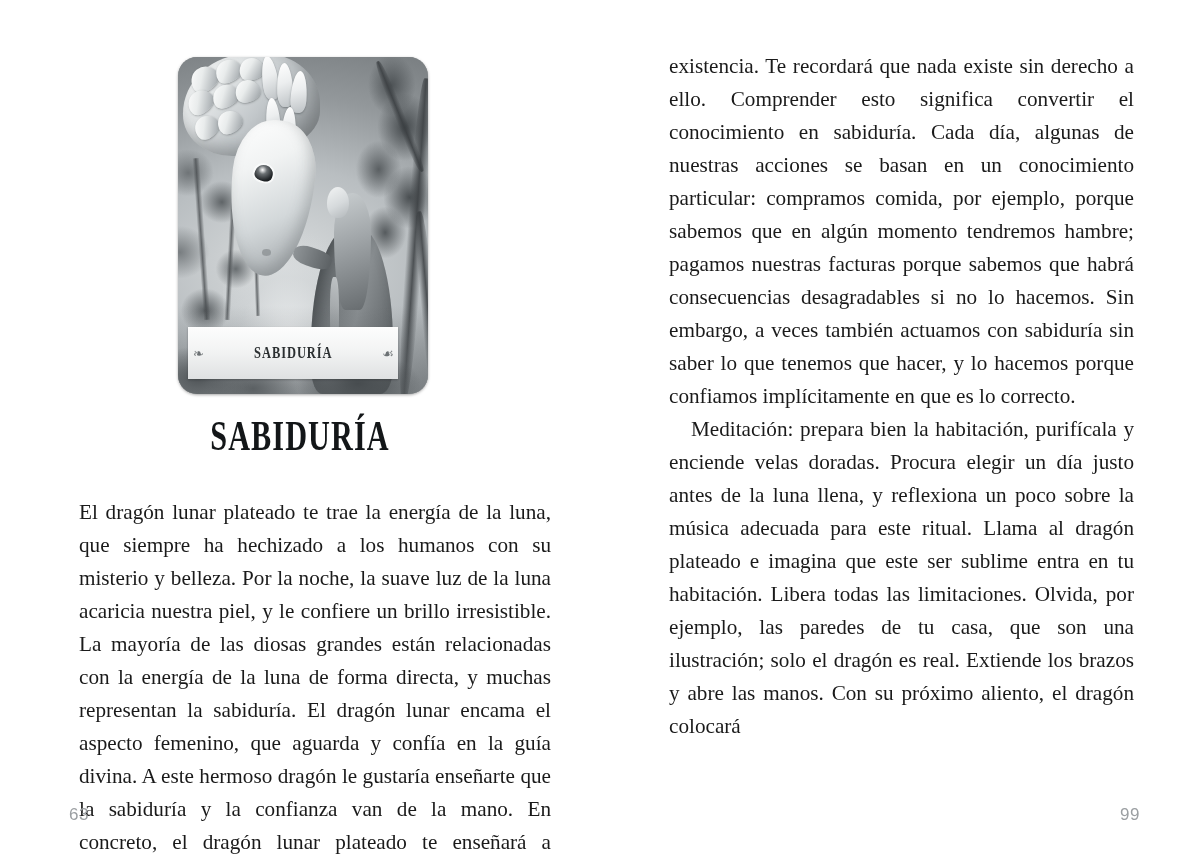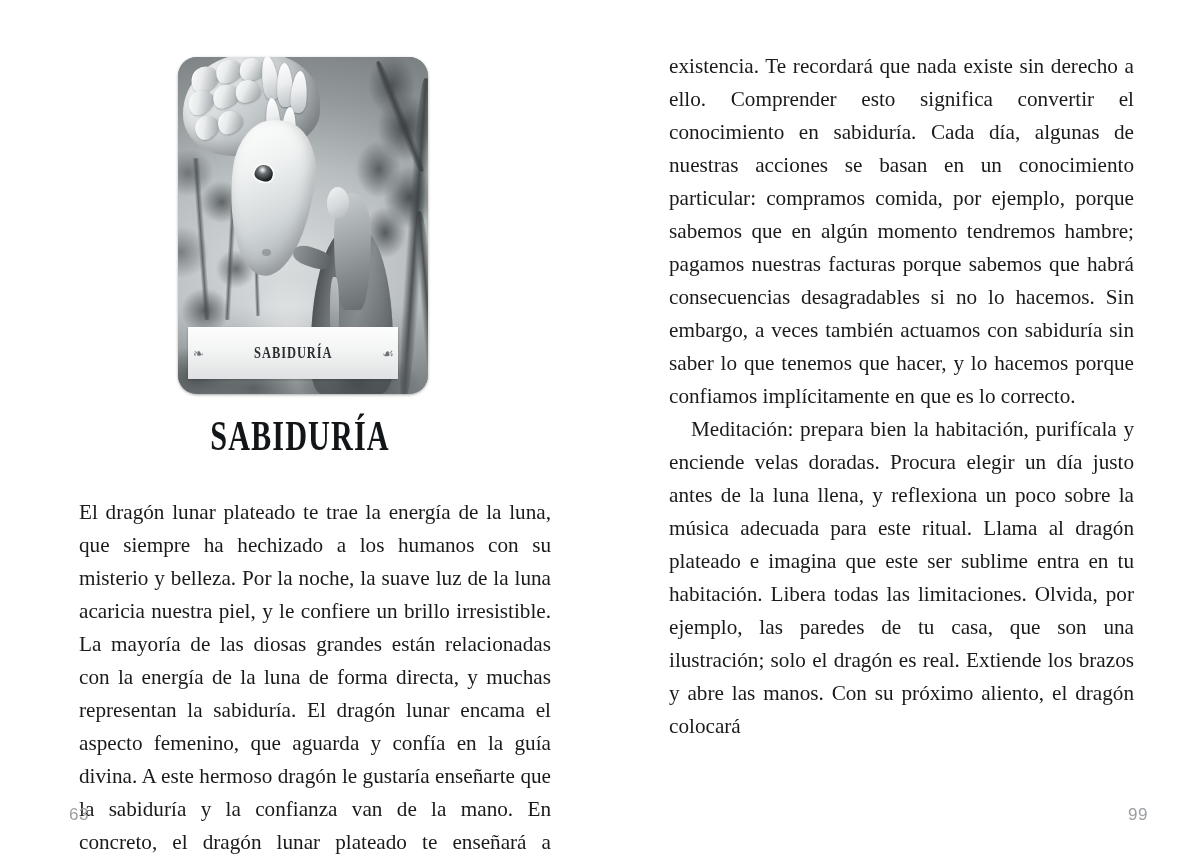--- a/index.html
+++ b/index.html
@@ -321,21 +321,21 @@
   
   .folio {
     position: absolute;
     bottom: 36px;
     font-family: "Liberation Sans", "DejaVu Sans", sans-serif;
     font-size: 17px;
     color: #9b9fa2;
     letter-spacing: 0.5px;
   }
   .page-left  .folio { left: 69px; }
-  .page-right .folio { right: 52px; text-align: right; }
+  .page-right .folio { right: 60px; text-align: right; }
 </style>
 </head>
 <body>
 
 <div class="spread">
 
   <div class="page page-left">
 
     <div class="card-wrap">
       <div class="card">

